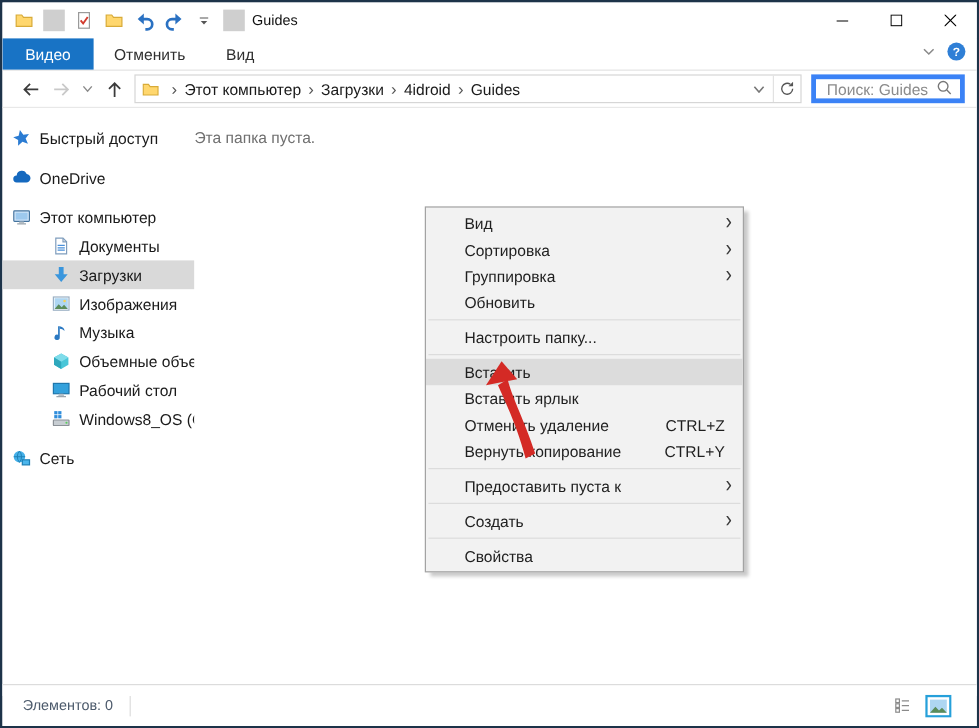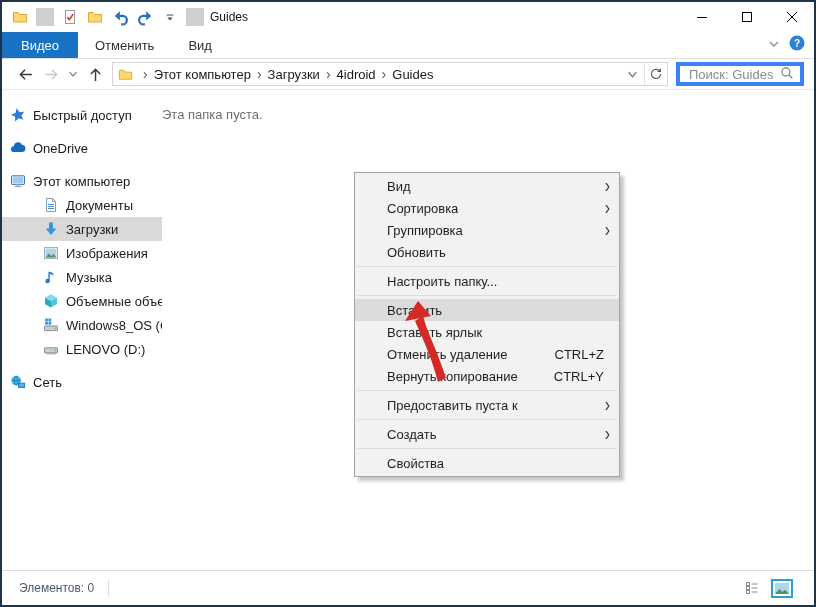--- a/index.html
+++ b/index.html
@@ -299,41 +299,41 @@
               <path d="M8 1.5L14 5v6l-6 3.5L2 11V5z" fill="#49c6d8"></path>
               <path d="M8 1.5L14 5 8 8.5 2 5z" fill="#7fdcea"></path>
               <path d="M8 8.5V14.5L2 11V5z" fill="#2fa8bd"></path>
             </svg>
           </span>
           <span>Объемные объекты</span>
         </div>
         <div class="srow l1">
           <span class="sicon">
             <svg width="16" height="16" viewBox="0 0 16 16">
+              <rect x="1.5" y="2.5" width="13" height="8.6" fill="#34a1dc" stroke="#1f77ad"></rect>
+              <path d="M6.2 11.1h3.6l.7 2H5.5z" fill="#b4bec6"></path>
+              <path d="M4 13.6h8" stroke="#9aa5ad"></path>
+            </svg>
+          </span>
+          <span>Рабочий стол</span>
+        </div>
+        <div class="srow l1">
+          <span class="sicon">
+            <svg width="16" height="16" viewBox="0 0 16 16">
               <g fill="#2f8ddb">
                 <rect x="2.2" y="1.6" width="2.7" height="2.7"></rect>
                 <rect x="5.5" y="1.6" width="2.7" height="2.7"></rect>
                 <rect x="2.2" y="4.9" width="2.7" height="2.7"></rect>
                 <rect x="5.5" y="4.9" width="2.7" height="2.7"></rect>
               </g>
               <rect x="1.5" y="9" width="13" height="4.6" rx="0.5" fill="#c7cdd2" stroke="#8b9197"></rect>
               <circle cx="12.4" cy="11.3" r="0.9" fill="#58d05a"></circle>
             </svg>
           </span>
           <span>Windows8_OS (C:)</span>
-        </div>
-        <div class="srow l1">
-          <span class="sicon">
-            <svg width="16" height="16" viewBox="0 0 16 16">
-              <rect x="1.5" y="6.8" width="13" height="5" rx="0.5" fill="#c7cdd2" stroke="#8b9197"></rect>
-              <circle cx="12.3" cy="9.3" r="0.9" fill="#58d05a"></circle>
-              <path d="M3 12.8h10" stroke="#9aa0a6"></path>
-            </svg>
-          </span>
-          <span>LENOVO (D:)</span>
         </div>
         <div class="srow l0 ggap">
           <span class="sicon">
             <svg width="16" height="16" viewBox="0 0 16 16">
               <circle cx="6.2" cy="6.6" r="4.8" fill="#45b0e8"></circle>
               <path d="M1.5 6.6h9.4M6.2 1.9a7.2 7.2 0 0 1 0 9.4M6.2 1.9a7.2 7.2 0 0 0 0 9.4" stroke="#1d7fb5" fill="none" stroke-width="0.8"></path>
               <rect x="8.6" y="9.2" width="6" height="4.2" fill="#4cb6ec" stroke="#1d7fb5"></rect>
             </svg>
           </span>
           <span>Сеть</span>

